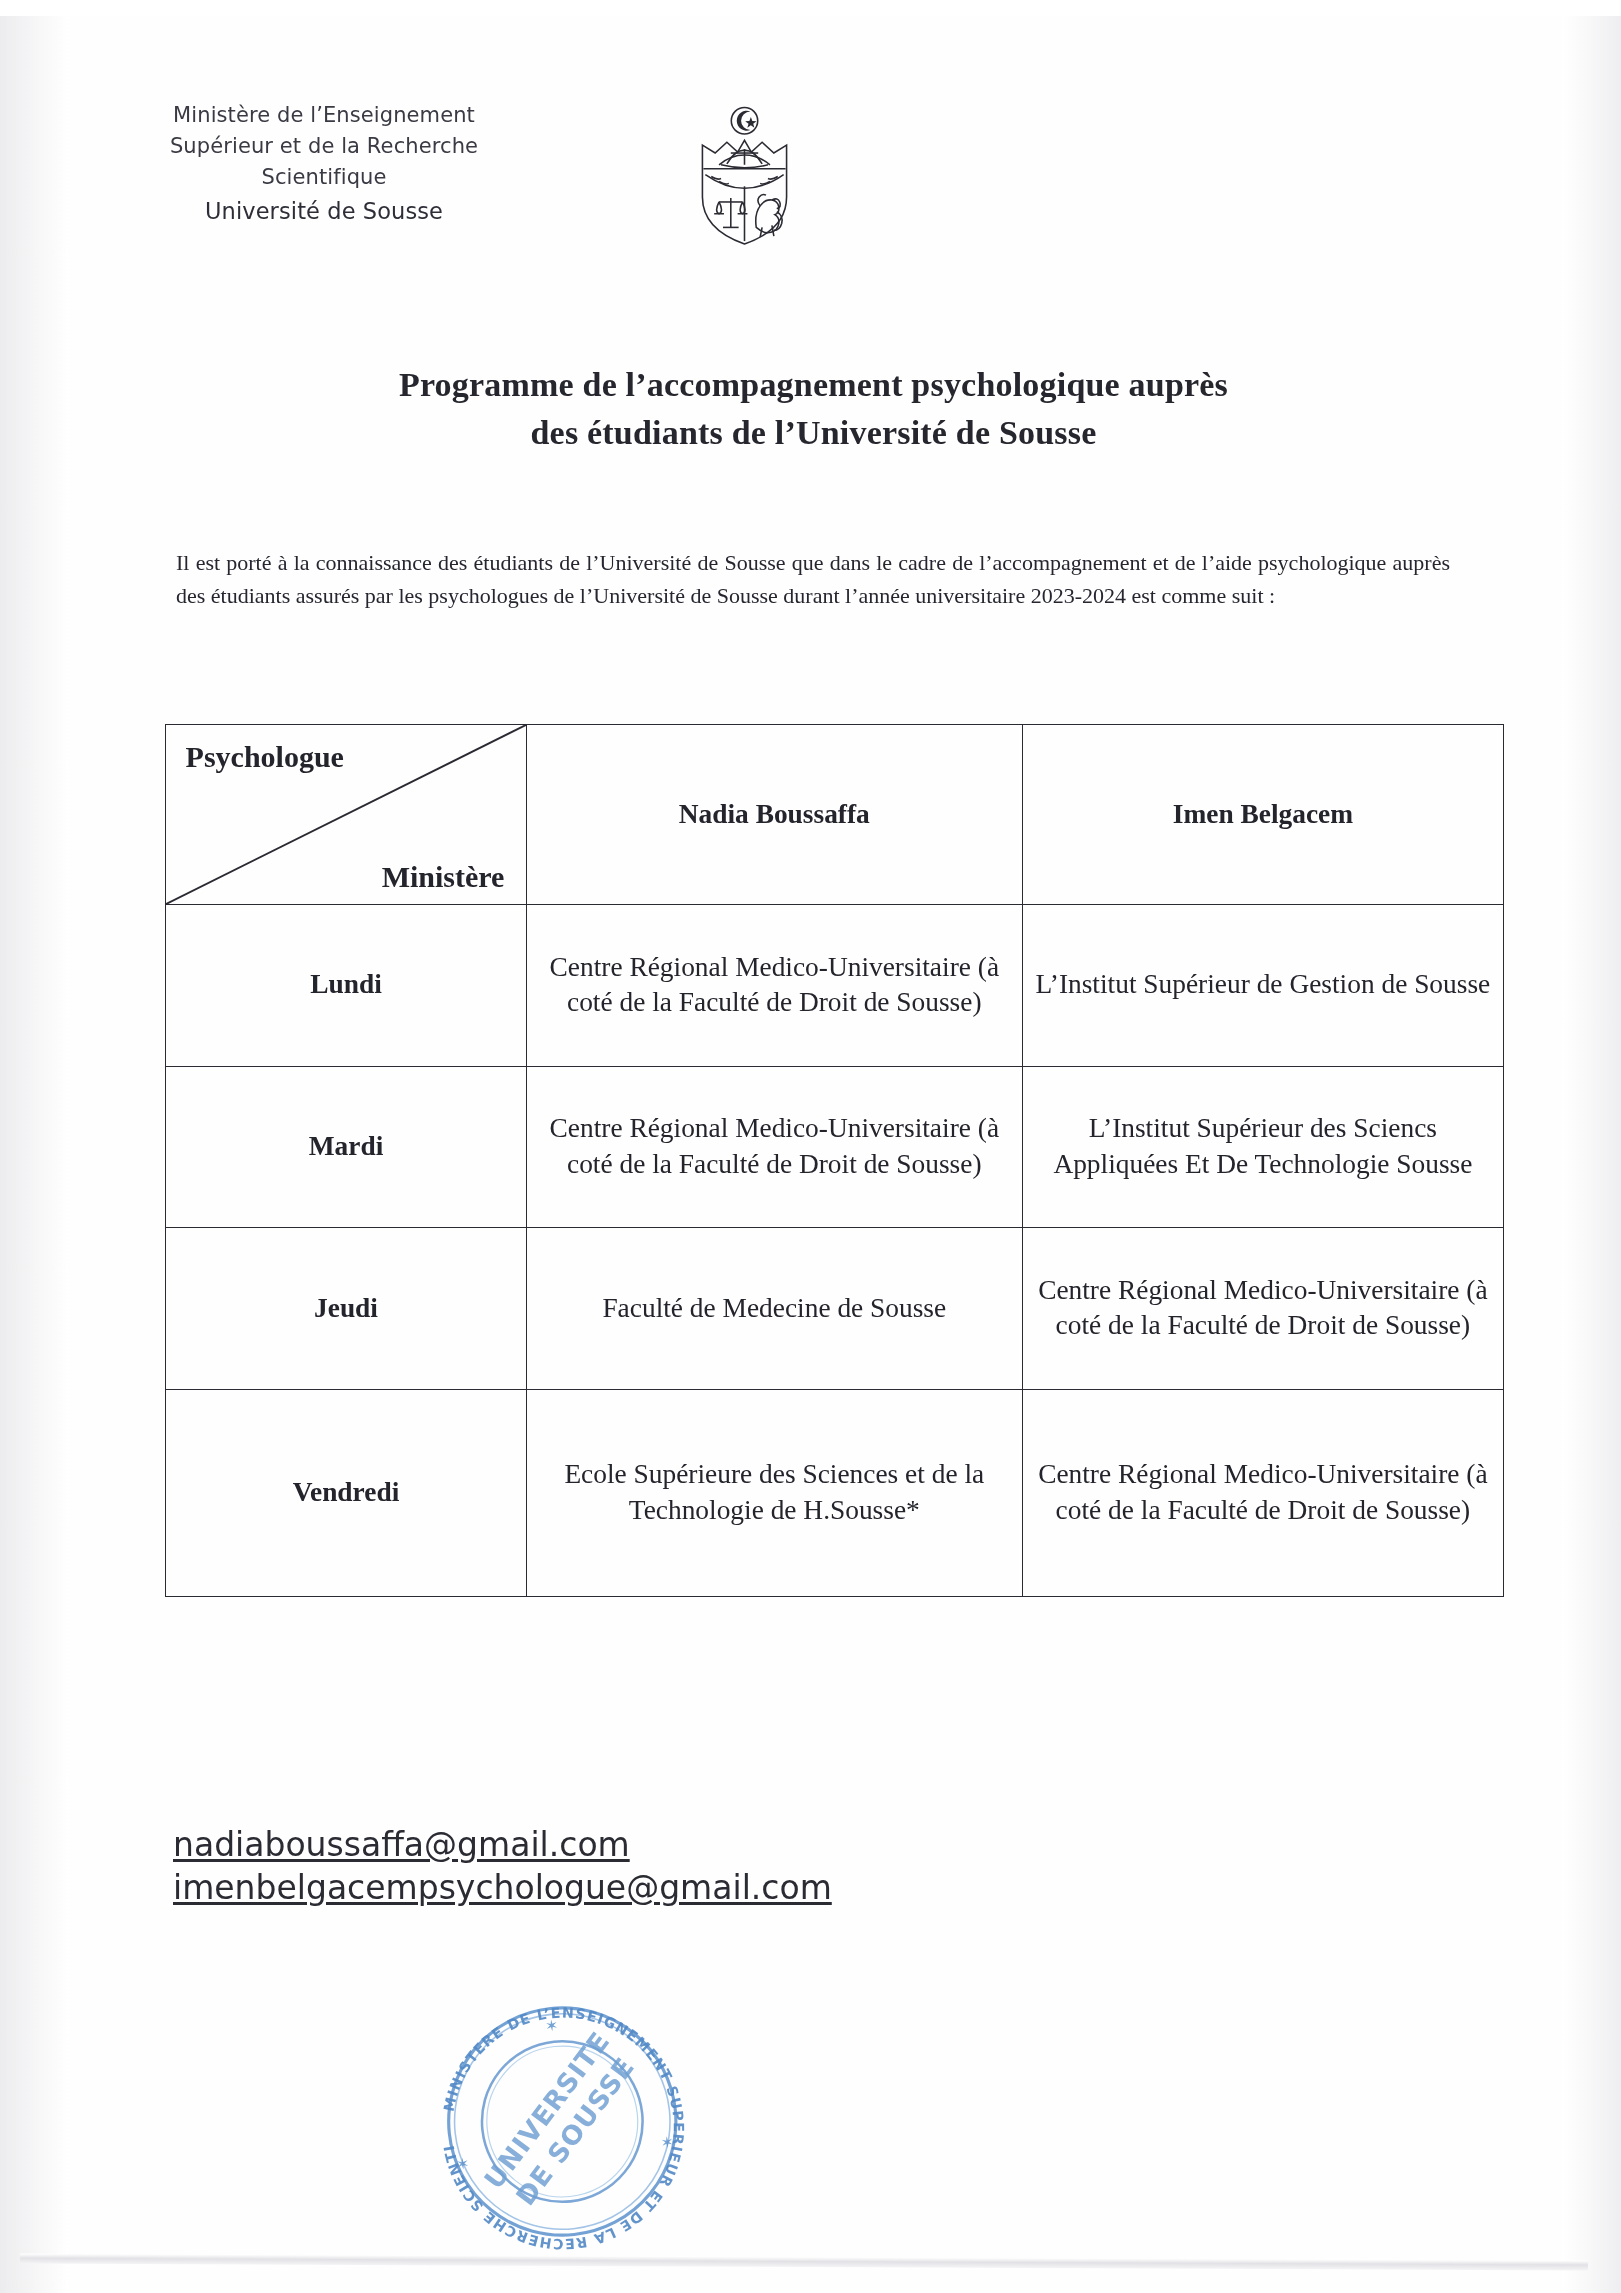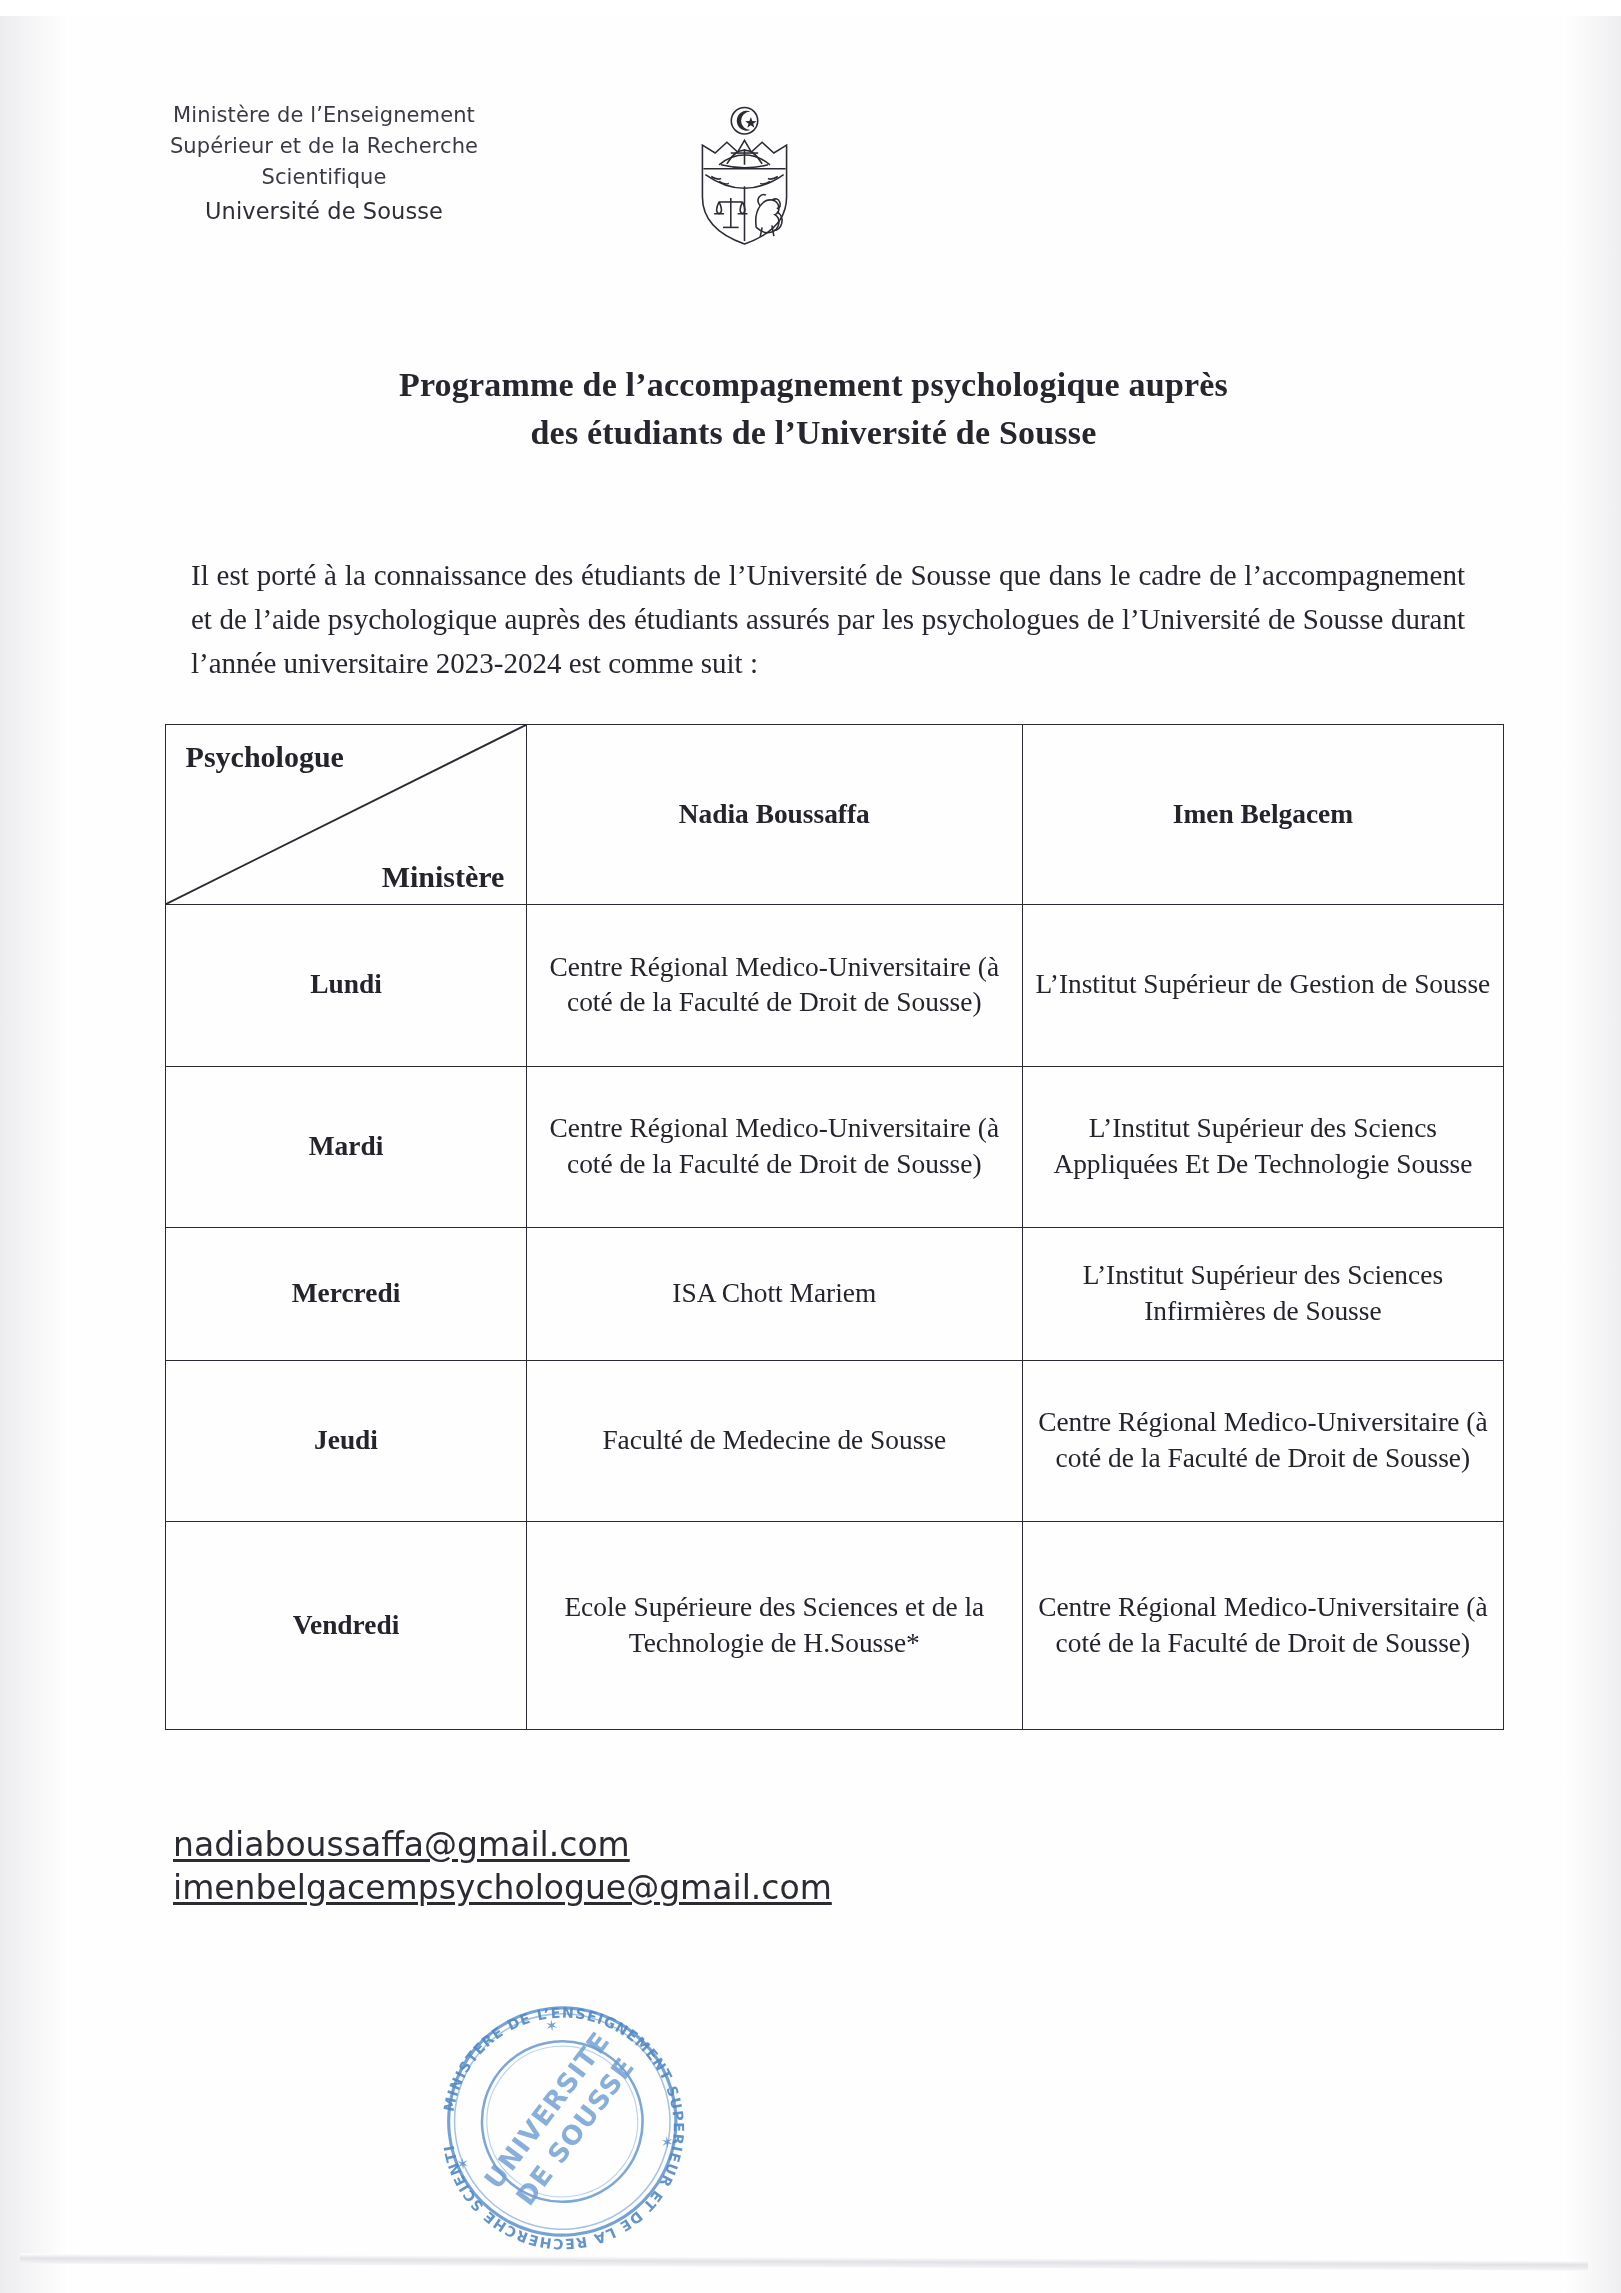--- a/index.html
+++ b/index.html
@@ -88,24 +88,24 @@
     font-size: 34px;
     line-height: 1.42;
     color: #26262e;
     letter-spacing: 0.2px;
   }
   .doc-title .t-line { display: block; }
 
   
   .intro {
     position: absolute;
-    left: 191px;
+    left: 176px;
     top: 508px;
     width: 1274px;
-    font-size: 29px;
+    font-size: 22px;
     line-height: 1.52;
     text-align: justify;
     color: #262630;
   }
 
   
   .sched-table {
     position: absolute;
     left: 165px;
     top: 708px;
@@ -289,25 +289,20 @@
         <td class="loc-cell">Centre Régional Medico-Universitaire (à coté de la Faculté de Droit de Sousse)</td>
         <td class="loc-cell">L’Institut Supérieur de Gestion de Sousse</td>
       </tr>
 
       <tr class="r-mardi">
         <td class="day-cell">Mardi</td>
         <td class="loc-cell">Centre Régional Medico-Universitaire (à coté de la Faculté de Droit de Sousse)</td>
         <td class="loc-cell">L’Institut Supérieur des Sciencs Appliquées Et De Technologie Sousse</td>
       </tr>
 
-      <tr class="r-mercredi">
-        <td class="day-cell">Mercredi</td>
-        <td class="loc-cell">ISA Chott Mariem</td>
-        <td class="loc-cell">L’Institut Supérieur des Sciences Infirmières de Sousse</td>
-      </tr>
 
       <tr class="r-jeudi">
         <td class="day-cell">Jeudi</td>
         <td class="loc-cell">Faculté de Medecine de Sousse</td>
         <td class="loc-cell">Centre Régional Medico-Universitaire (à coté de la Faculté de Droit de Sousse)</td>
       </tr>
 
       <tr class="r-vendredi">
         <td class="day-cell">Vendredi</td>
         <td class="loc-cell">Ecole Supérieure des Sciences et  de la Technologie de H.Sousse*</td>

